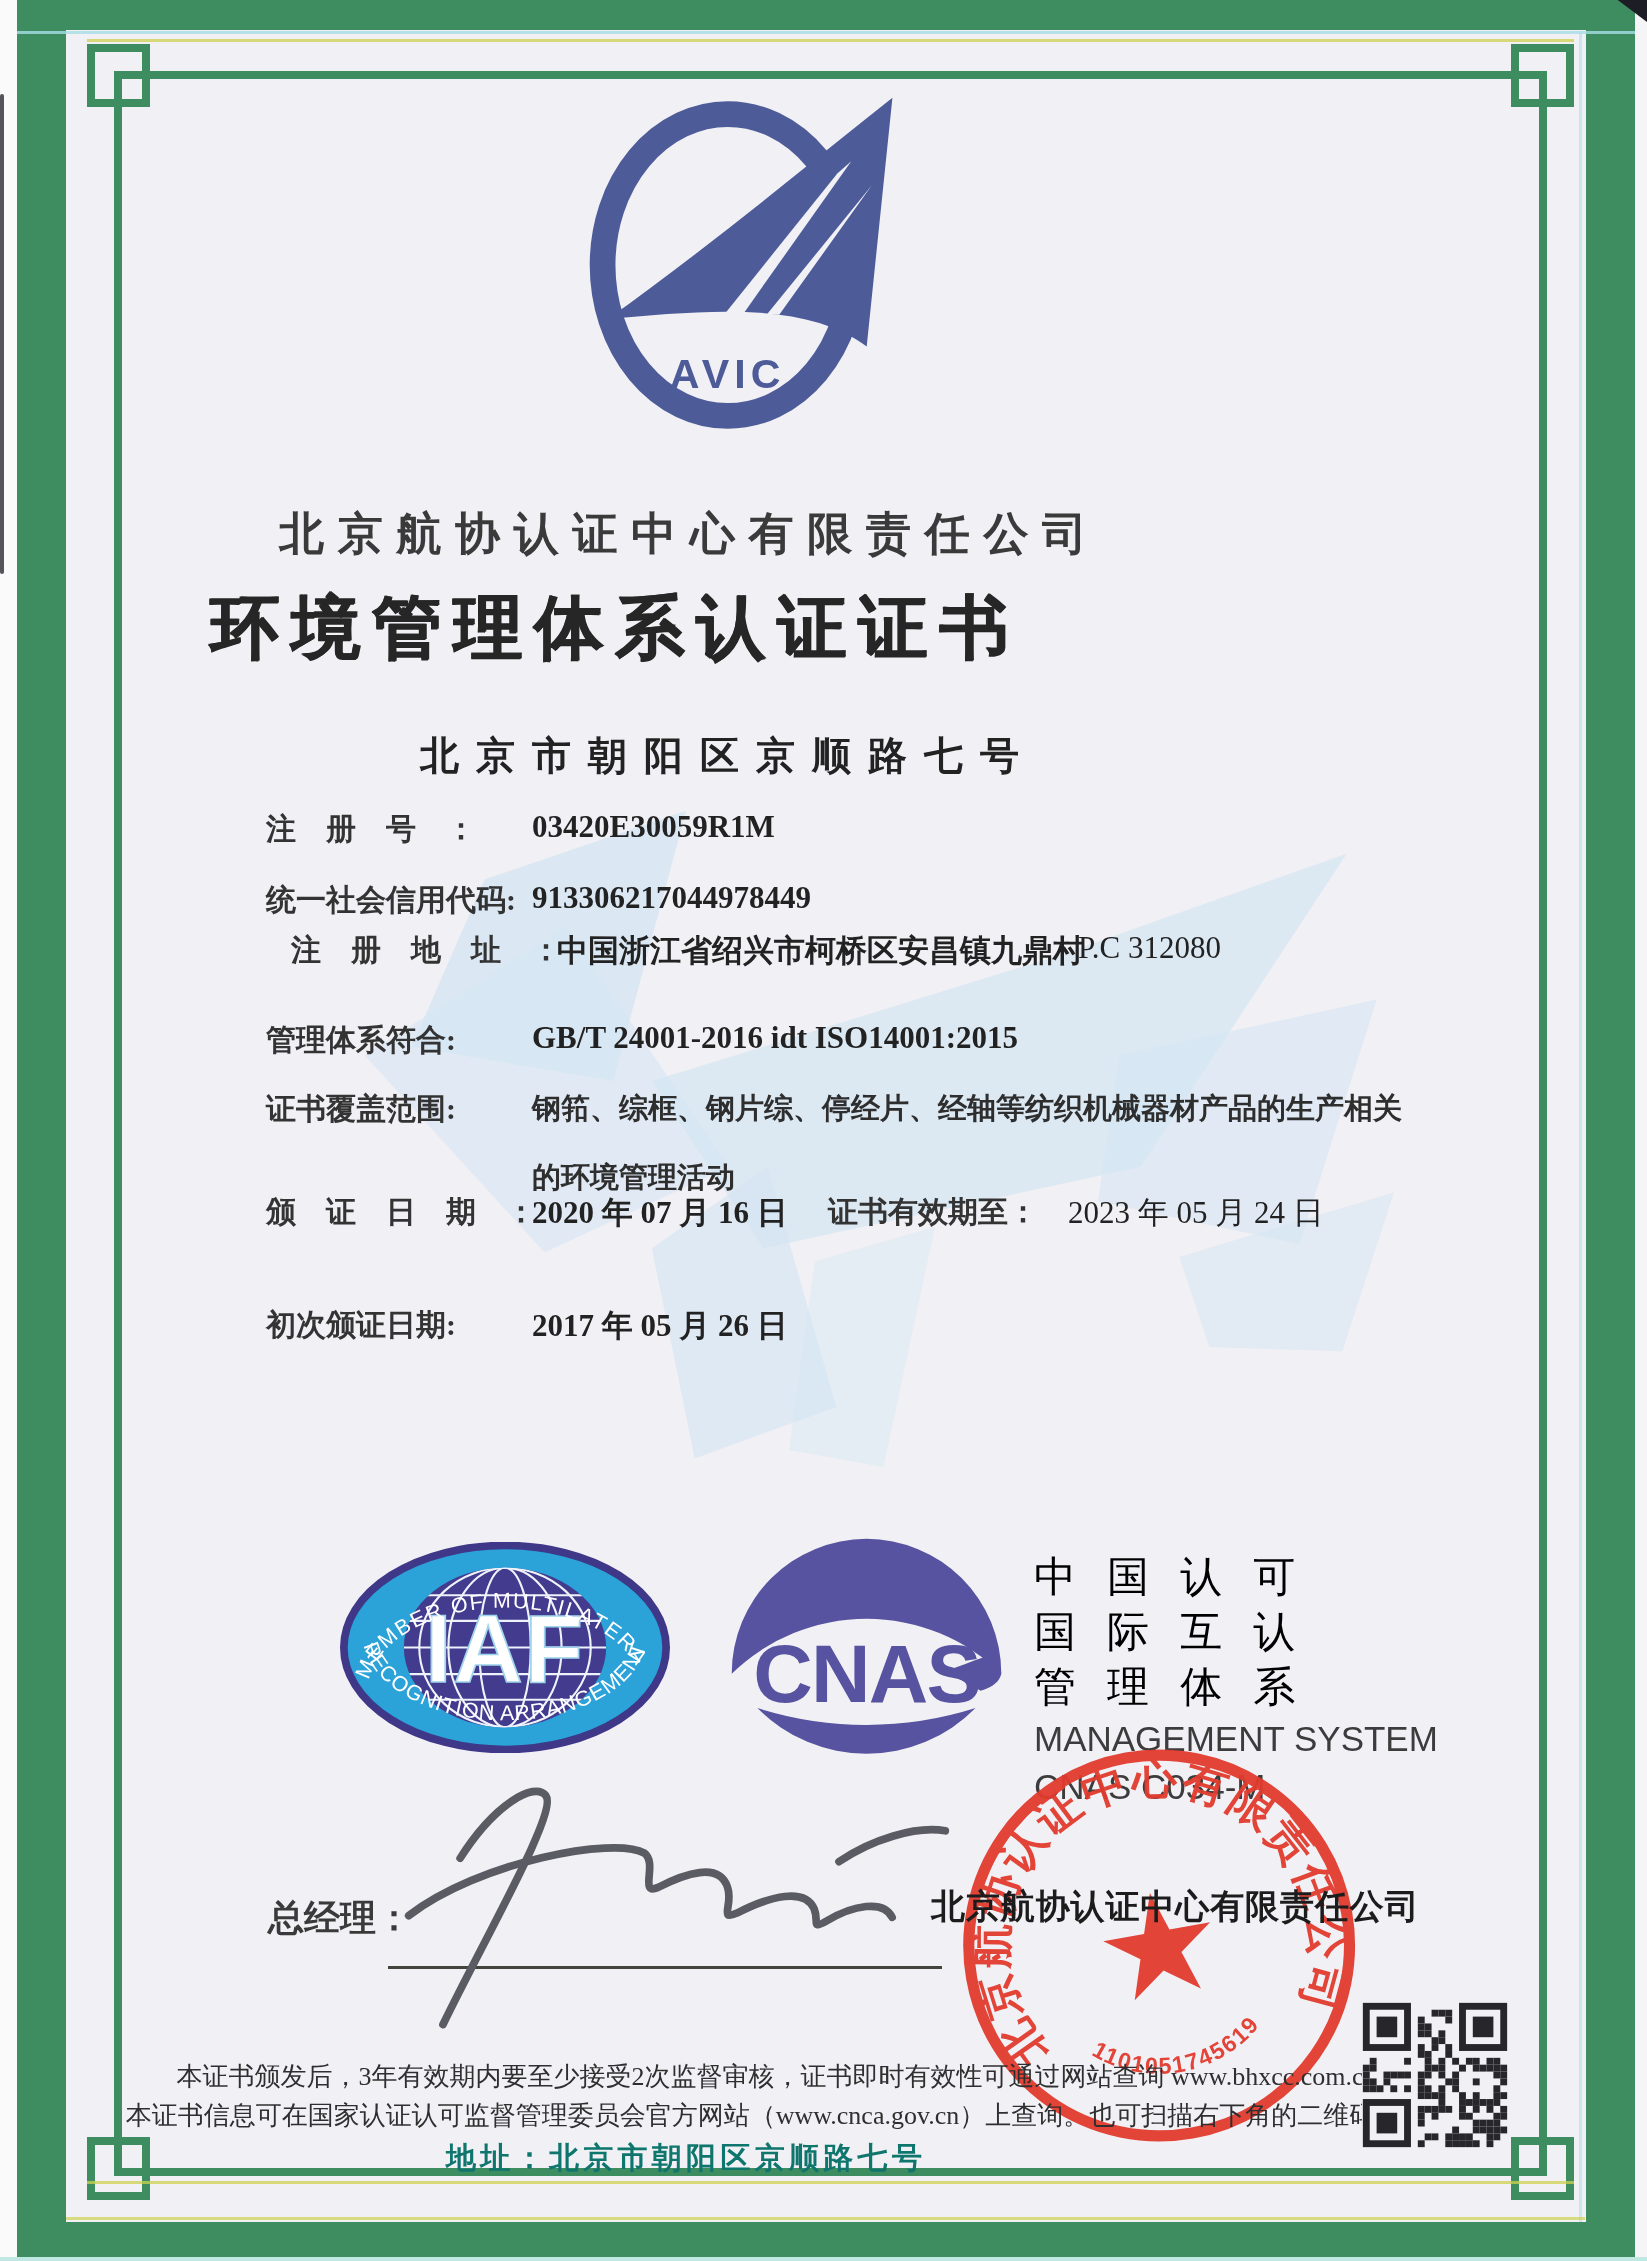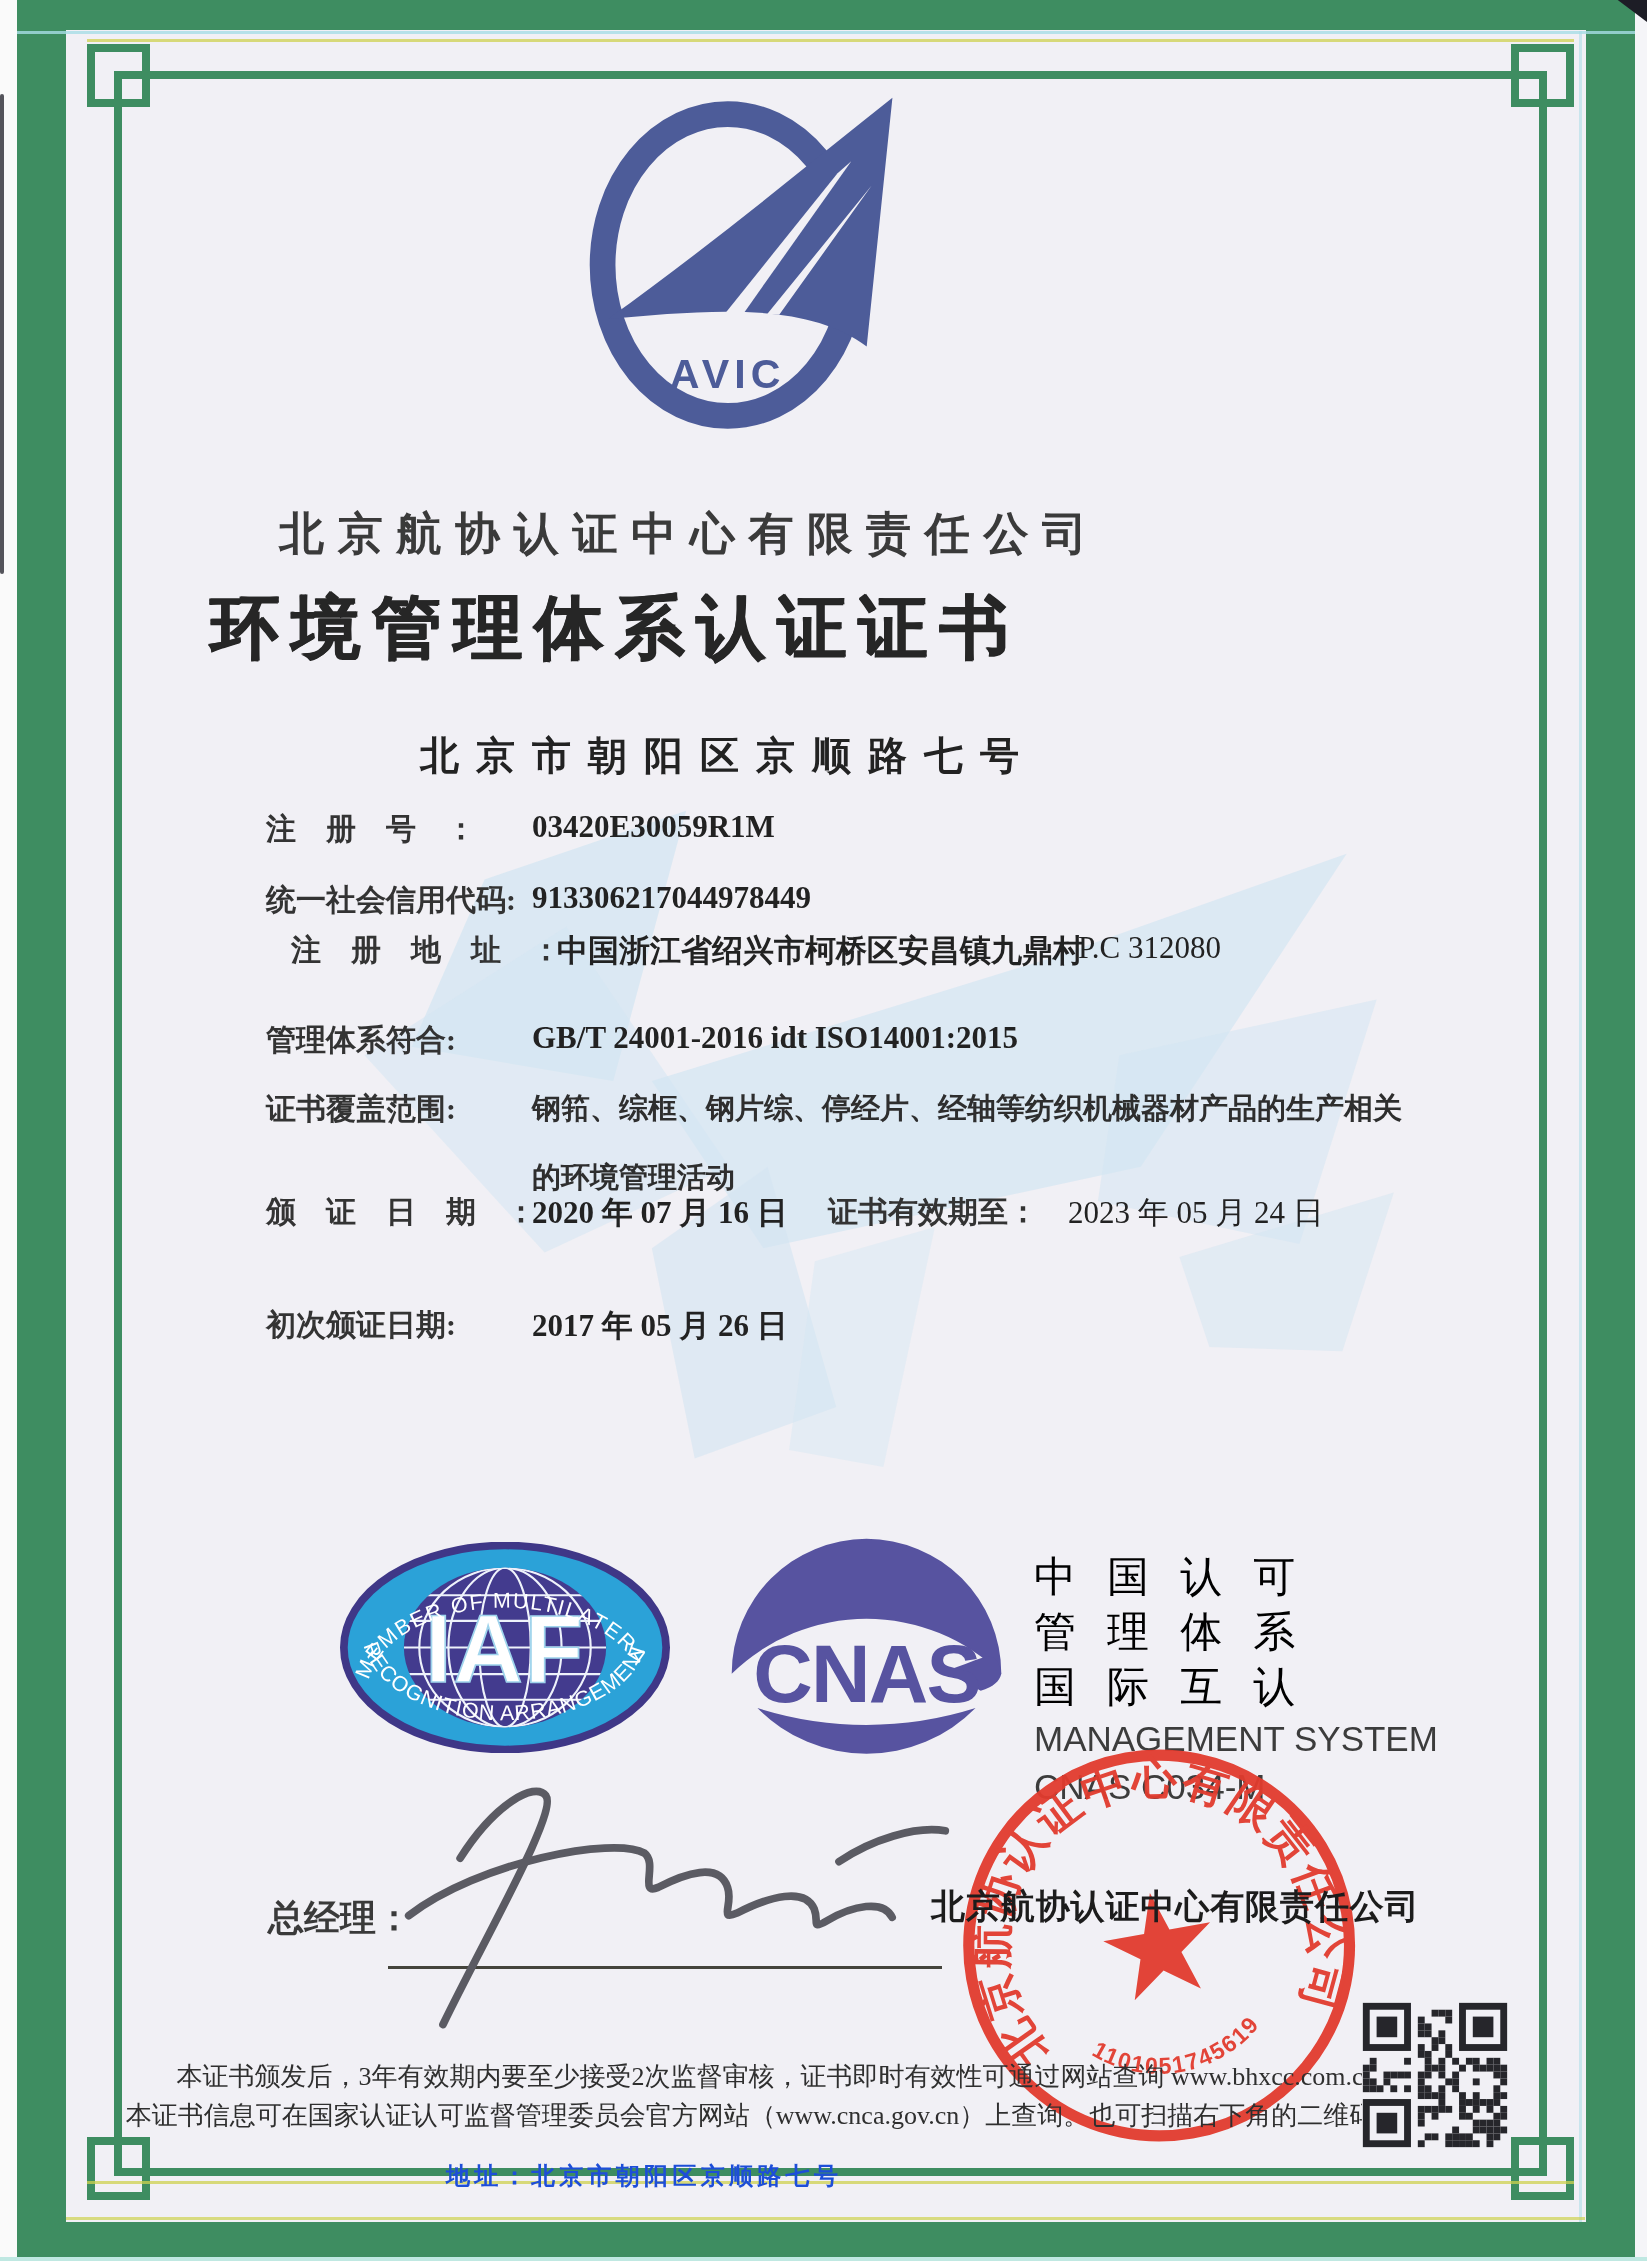--- a/index.html
+++ b/index.html
@@ -26,21 +26,21 @@
   .lbl2{position:absolute;left:828px;font-size:30px;font-weight:600;color:#333;white-space:nowrap;}
   .val2{position:absolute;left:1068px;font-size:31px;color:#222;white-space:nowrap;}
   .pc{position:absolute;left:1053px;font-size:31px;color:#222;white-space:nowrap;}
   .acc-line-cn{font-size:42px;letter-spacing:10.3px;color:#000000;height:55px;white-space:nowrap;}
   .acc-line-en{font-family:"Liberation Sans","DejaVu Sans",sans-serif;font-size:35px;color:#3c3c3c;height:48px;white-space:nowrap;}
   .gm{position:absolute;left:268px;top:1894px;font-size:36px;font-weight:700;color:#3a3a3a;z-index:3;white-space:nowrap;}
   .sigline{position:absolute;left:388px;top:1966px;width:554px;height:3.4px;background:#44443c;z-index:3;}
   .seal-company{position:absolute;left:931px;top:1884px;font-size:34px;font-weight:700;letter-spacing:0.9px;color:#1c1c1c;z-index:5;white-space:nowrap;}
   .foot1{position:absolute;left:0;top:2059px;width:1553px;text-align:center;font-size:26px;color:#2f2f2f;z-index:5;white-space:nowrap;}
   .foot2{position:absolute;left:0;top:2098px;width:1553px;text-align:center;font-size:26px;color:#2f2f2f;z-index:5;white-space:nowrap;}
-  .foot3{position:absolute;left:446px;top:2138px;font-size:24px;font-weight:700;letter-spacing:4.3px;color:#1d4ed8;z-index:5;white-space:nowrap;margin-top:22px;}
+  .foot3{position:absolute;left:446px;top:2138px;font-size:30px;font-weight:700;letter-spacing:4.3px;color:#0f766e;z-index:5;white-space:nowrap;}
   svg text{font-family:"Liberation Sans","DejaVu Sans",sans-serif;}
   svg .serif{font-family:"Liberation Serif","DejaVu Serif",serif;}
 </style>
 </head>
 <body>
 
 <div class="page">
 
   <div class="abs" style="left:0;top:0;width:17px;height:100%;background:#fafafa;z-index:2;"></div>
   <div class="abs" style="right:0;top:0;width:12px;height:100%;background:#f5f5f8;border-left:1.7px solid #cfcfd6;z-index:2;"></div>
@@ -150,22 +150,22 @@
 
   <svg class="abs" style="left:723px;top:1532px;z-index:3;" width="287" height="249" viewBox="0 0 334 290">
     <path d="M 10 165 A 157 157 0 0 1 324 165 A 225 225 0 0 0 10 165 Z" fill="#5753a0"></path>
     <path d="M 324 165 C 318 130 300 150 258 162 L 300 185 C 315 180 322 174 324 165 Z" fill="#5753a0"></path>
     <path d="M 40 205 A 178 178 0 0 0 294 205 A 420 420 0 0 1 40 205 Z" fill="#5753a0"></path>
     <text x="167" y="198" text-anchor="middle" font-size="96" font-weight="bold" fill="#5753a0" letter-spacing="-2">CNAS</text>
   </svg>
 
   <div class="abs" style="left:1034px;top:1549px;z-index:3;">
     <div class="acc-line-cn">中 国 认 可</div>
+    <div class="acc-line-cn">国 际 互 认</div>
     <div class="acc-line-cn">管 理 体 系</div>
-    <div class="acc-line-cn">国 际 互 认</div>
     <div class="acc-line-en" style="margin-top:5.1px;">MANAGEMENT SYSTEM</div>
     <div class="acc-line-en">CNAS C034-M</div>
   </div>
 
   <div class="gm">总经理：</div>
   <svg class="abs" style="left:359px;top:1757px;z-index:4;" width="600" height="283" viewBox="0 0 700 330">
     <g fill="none" stroke="#5b5b63" stroke-width="9" stroke-linecap="round">
       <path d="M 118 118 C 158 55 205 28 218 45 C 232 64 150 205 98 312"></path>
       <path d="M 58 185 C 140 122 298 92 333 112 C 349 124 326 162 349 152 C 380 136 420 122 430 152 C 437 172 419 192 441 182 C 480 162 520 152 531 177 C 537 192 527 202 546 191 C 576 173 612 166 622 187"></path>
       <path d="M 560 122 C 598 96 650 80 684 86"></path>

